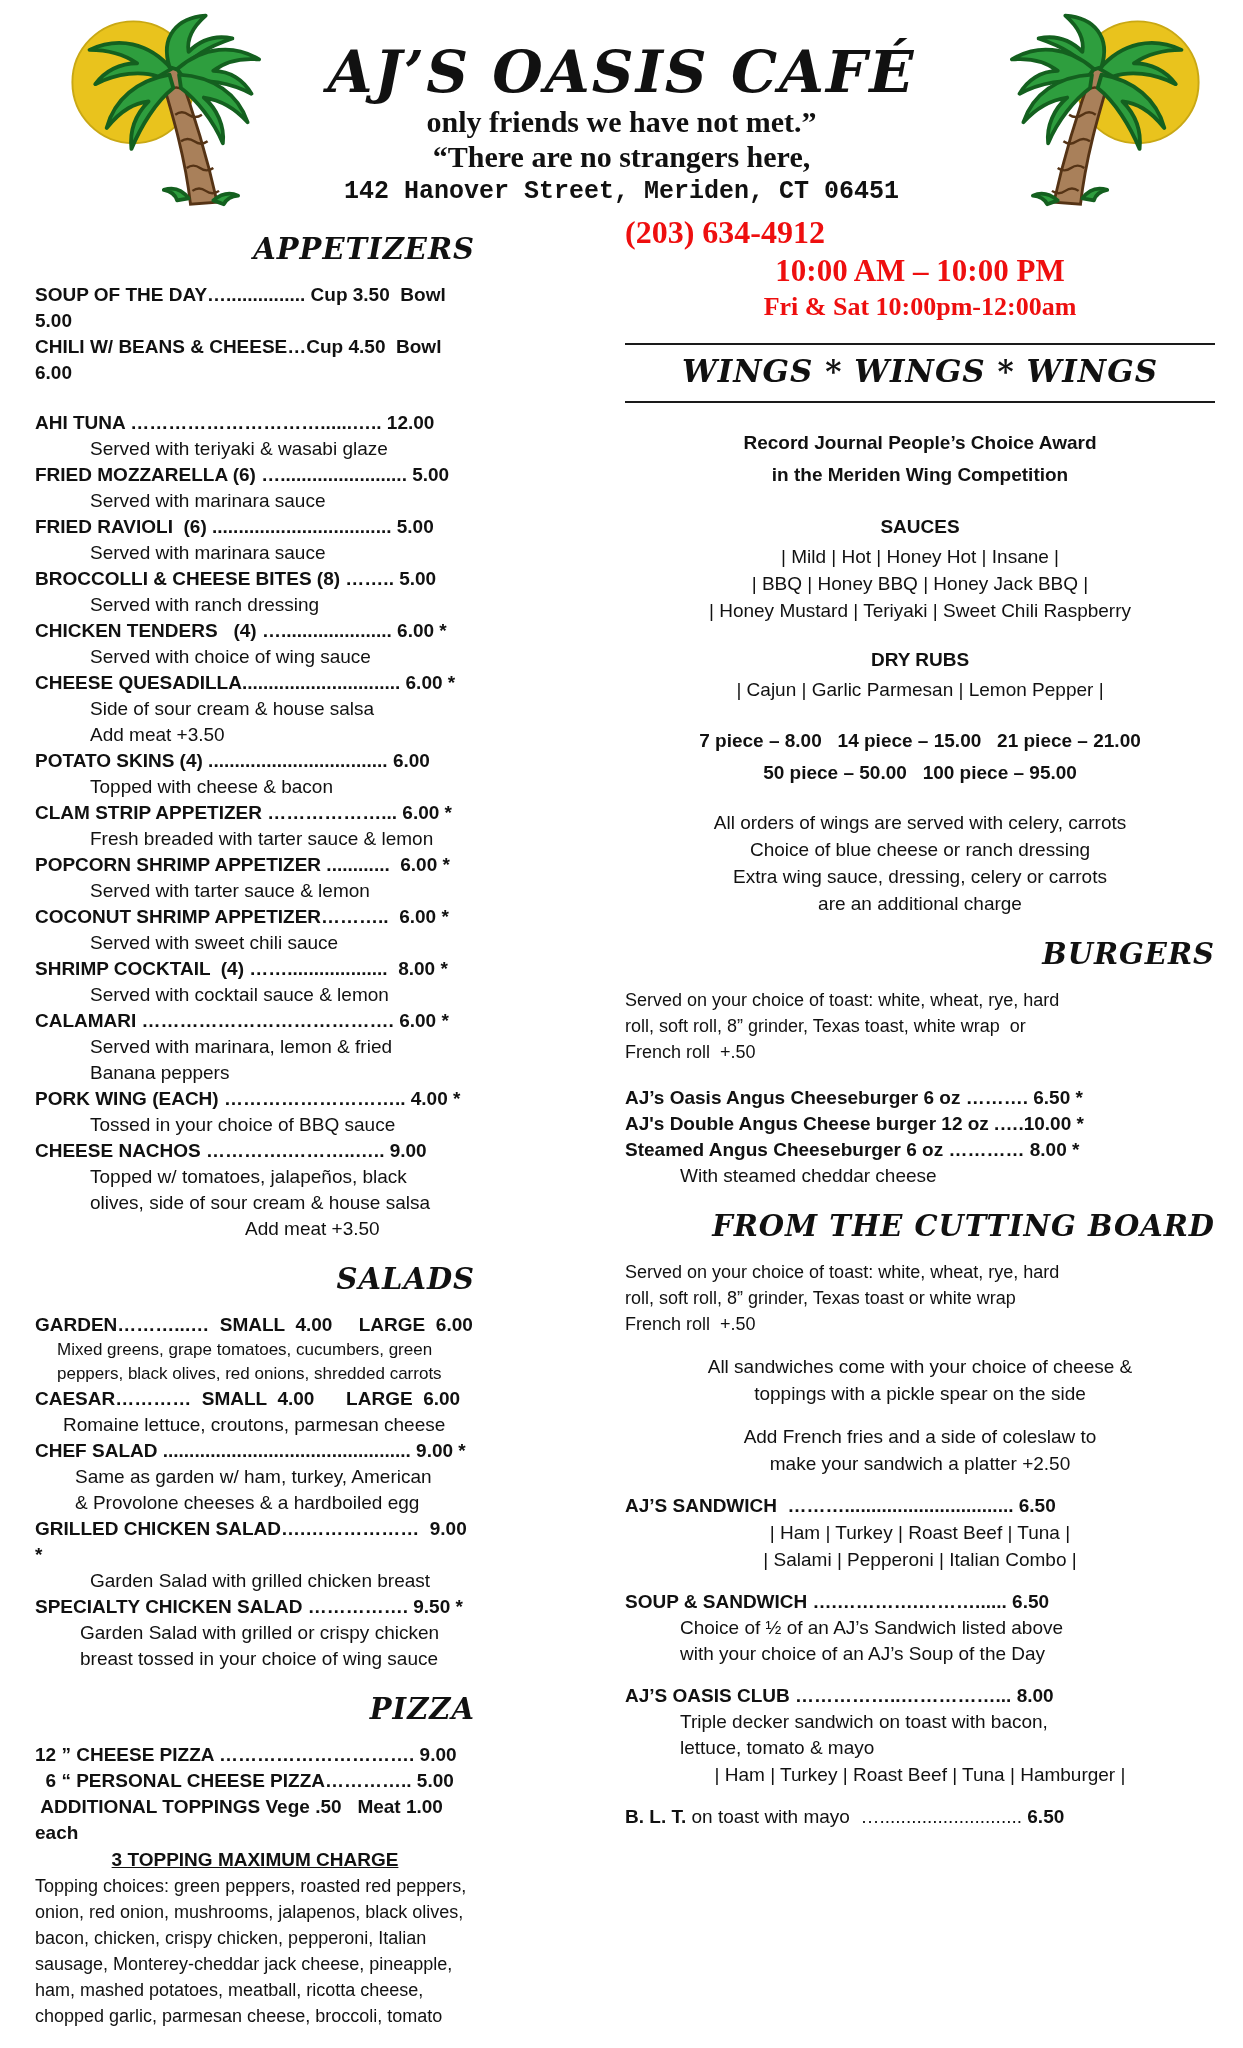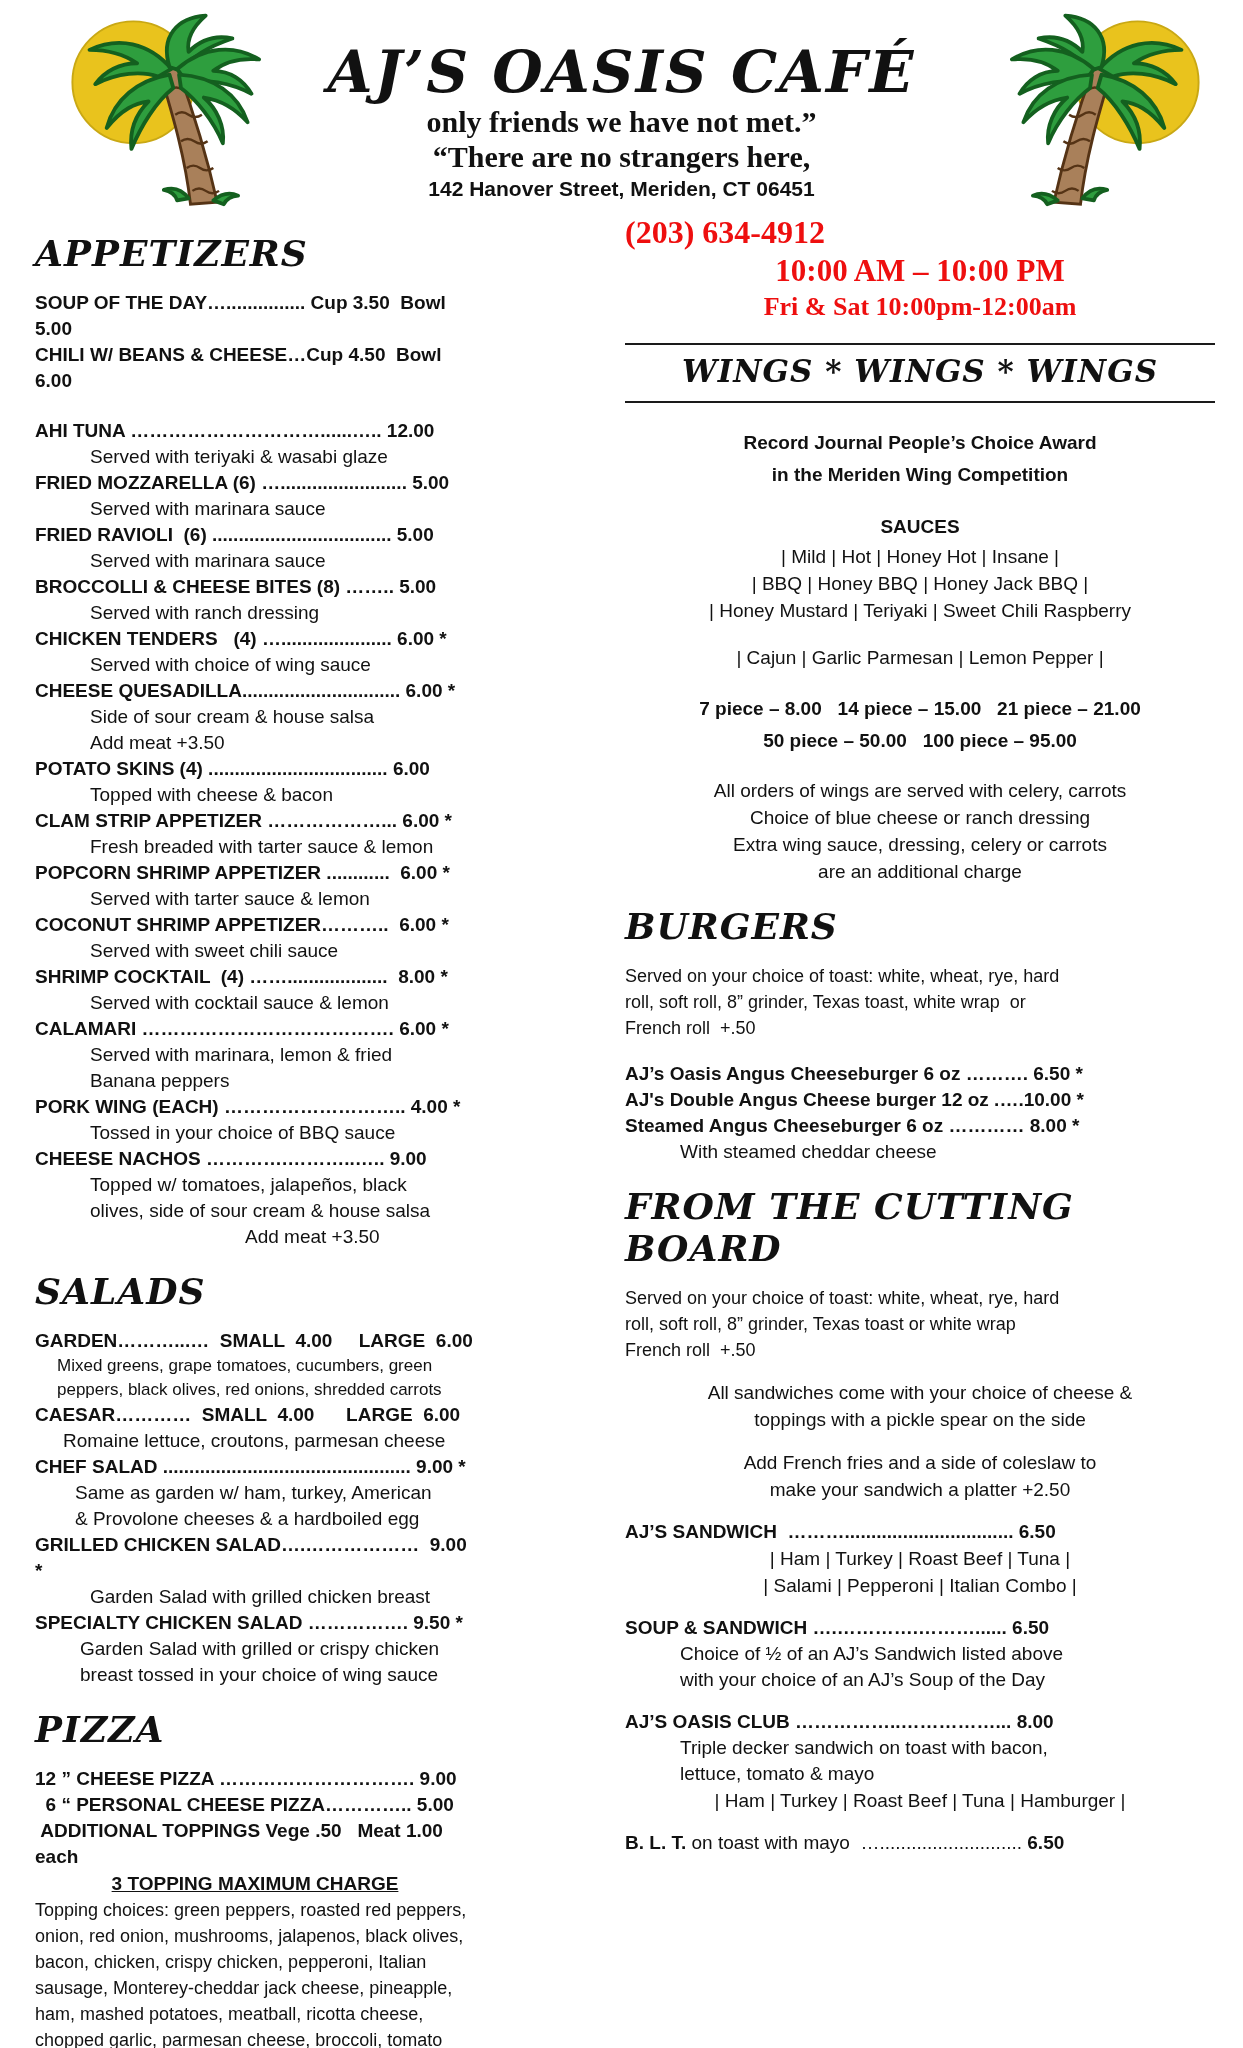--- a/index.html
+++ b/index.html
@@ -15,29 +15,29 @@
   .logo.right { right:16px; transform:scaleX(-1); }
   .sun   { fill:var(--sun); stroke:var(--sun-edge); stroke-width:2; }
   .frond { fill:var(--frond); stroke:var(--frond-dark); stroke-width:4; stroke-linejoin:round; }
   .trunk { fill:var(--trunk); stroke:var(--trunk-dark); stroke-width:3; }
   .squig { fill:none; stroke:var(--trunk-dark); stroke-width:2.5; }
   .title {
     font-family:"DejaVu Serif", serif; font-style:italic; font-weight:bold;
     font-size:58px; letter-spacing:2px; line-height:64px;
   }
   .tagline { font-family:"Liberation Serif", serif; font-weight:bold; font-size:30px; line-height:35px; }
-  .address { font-family:Liberation Sans, sans-serif; font-weight:bold; font-size:21px; margin-top:3px; }
+  .address { font-family:Liberation Mono, monospace; font-weight:bold; font-size:25px; margin-top:3px; }
   
   .columns { display:flex; align-items:flex-start; padding-left:35px; }
   .col-left  { width:440px; }
   .col-right { width:590px; margin-left:150px; }
   
   .b-script-heading {
     font-family:"DejaVu Serif", serif; font-style:italic; font-weight:bold;
-    font-size:36px; text-align:left; letter-spacing:1px; margin:20px 0 16px;
+    font-size:29px; text-align:right; letter-spacing:1px; margin:20px 0 16px;
   }
   .b-script-banner {
     font-family:"DejaVu Serif", serif; font-style:italic; font-weight:bold;
     font-size:31px; text-align:center; letter-spacing:1px; padding:4px 0 8px;
   }
   .b-item       { font-weight:bold; font-size:19px; line-height:26px; white-space:pre-wrap; }
   .b-item-mixed { font-size:19px; line-height:26px; white-space:pre-wrap; }
   .b-item-mixed .bold { font-weight:bold; }
   .b-desc    { font-size:19px; line-height:26px; padding-left:55px; white-space:pre-wrap; }
   .b-desc-sm { font-size:17px; line-height:24px; padding-left:22px; white-space:pre-wrap; }
@@ -175,20 +175,21 @@
         <div class="b-rule"></div>
         <div class="b-gap" style="height: 20px;"></div>
         <div class="b-center-bold">Record Journal People’s Choice Award
 in the Meriden Wing Competition</div>
         <div class="b-gap" style="height: 20px;"></div>
         <div class="b-center-bold">SAUCES</div>
         <div class="b-center">| Mild | Hot | Honey Hot | Insane |
 | BBQ | Honey BBQ | Honey Jack BBQ |
 | Honey Mustard | Teriyaki | Sweet Chili Raspberry</div>
         <div class="b-gap" style="height: 20px;"></div>
+        <div class="b-center-bold">DRY RUBS</div>
         <div class="b-center">| Cajun | Garlic Parmesan | Lemon Pepper |</div>
         <div class="b-gap" style="height: 22px;"></div>
         <div class="b-center-bold">7 piece – 8.00   14 piece – 15.00   21 piece – 21.00
 50 piece – 50.00   100 piece – 95.00</div>
         <div class="b-gap" style="height: 20px;"></div>
         <div class="b-center">All orders of wings are served with celery, carrots
 Choice of blue cheese or ranch dressing
 Extra wing sauce, dressing, celery or carrots
 are an additional charge</div>
         <div class="b-script-heading">BURGERS</div>

